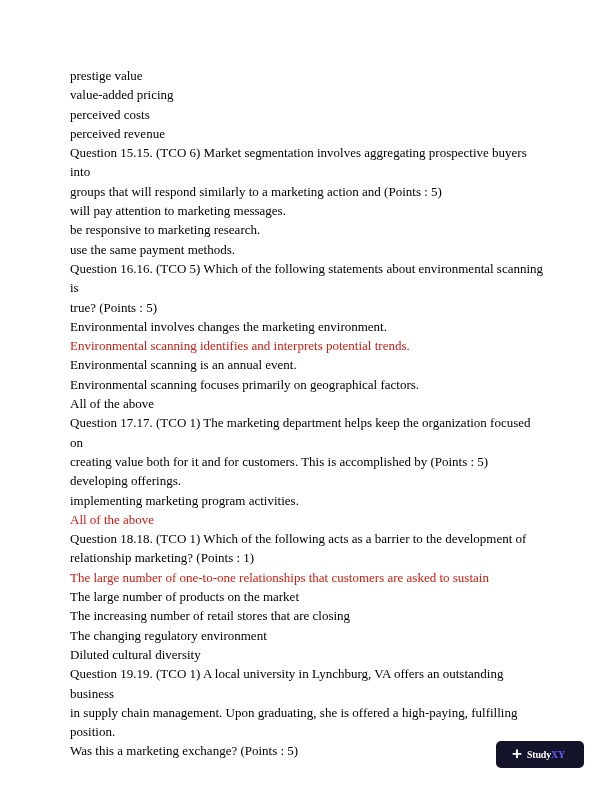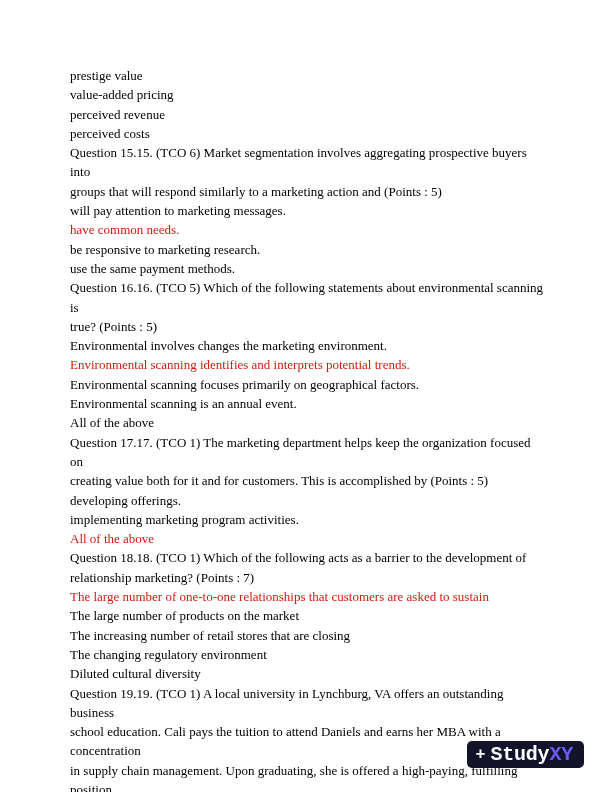--- a/index.html
+++ b/index.html
@@ -57,66 +57,64 @@
     color: #ffffff;
     font-family: "Liberation Sans", sans-serif;
     font-size: 17px;
     font-weight: bold;
     line-height: 1;
     margin-right: 5px;
     position: relative;
     top: -1px;
   }
   .badge-text {
-    font-family: Liberation Mono, monospace;
-    font-size: 20px;
+    font-family: Liberation Serif, serif;
+    font-size: 10px;
     font-weight: bold;
     color: #ffffff;
     letter-spacing: -0.2px;
   }
   .badge-text .accent {
     color: #6b5cff;
   }
 </style>
 </head>
 <body>
 
 <div class="page">
   <div class="content">
       <div class="line">prestige value</div>
       <div class="line">value-added pricing</div>
+      <div class="line">perceived costs</div>
       <div class="line">perceived revenue</div>
-      <div class="line">perceived costs</div>
       <div class="line">Question 15.15. (TCO 6) Market segmentation involves aggregating prospective buyers into</div>
       <div class="line">groups that will respond similarly to a marketing action and (Points : 5)</div>
       <div class="line">will pay attention to marketing messages.</div>
-      <div class="line answer">have common needs.</div>
       <div class="line">be responsive to marketing research.</div>
       <div class="line">use the same payment methods.</div>
       <div class="line">Question 16.16. (TCO 5) Which of the following statements about environmental scanning is</div>
       <div class="line">true? (Points : 5)</div>
       <div class="line">Environmental involves changes the marketing environment.</div>
       <div class="line answer">Environmental scanning identifies and interprets potential trends.</div>
+      <div class="line">Environmental scanning is an annual event.</div>
       <div class="line">Environmental scanning focuses primarily on geographical factors.</div>
-      <div class="line">Environmental scanning is an annual event.</div>
       <div class="line">All of the above</div>
       <div class="line">Question 17.17. (TCO 1) The marketing department helps keep the organization focused on</div>
       <div class="line">creating value both for it and for customers. This is accomplished by (Points : 5)</div>
       <div class="line">developing offerings.</div>
       <div class="line">implementing marketing program activities.</div>
       <div class="line answer">All of the above</div>
       <div class="line">Question 18.18. (TCO 1) Which of the following acts as a barrier to the development of</div>
-      <div class="line">relationship marketing? (Points : 7)</div>
+      <div class="line">relationship marketing? (Points : 1)</div>
       <div class="line answer">The large number of one-to-one relationships that customers are asked to sustain</div>
       <div class="line">The large number of products on the market</div>
       <div class="line">The increasing number of retail stores that are closing</div>
       <div class="line">The changing regulatory environment</div>
       <div class="line">Diluted cultural diversity</div>
       <div class="line">Question 19.19. (TCO 1) A local university in Lynchburg, VA offers an outstanding business</div>
-      <div class="line">school education. Cali pays the tuition to attend Daniels and earns her MBA with a concentration</div>
       <div class="line">in supply chain management. Upon graduating, she is offered a high-paying, fulfilling position.</div>
       <div class="line">Was this a marketing exchange? (Points : 5)</div>
     </div>
 
   <div class="badge">
     <span class="badge-plus">+</span>
     <span class="badge-text">
       <span>Study</span><span class="accent">XY</span>
     </span>
   </div>

